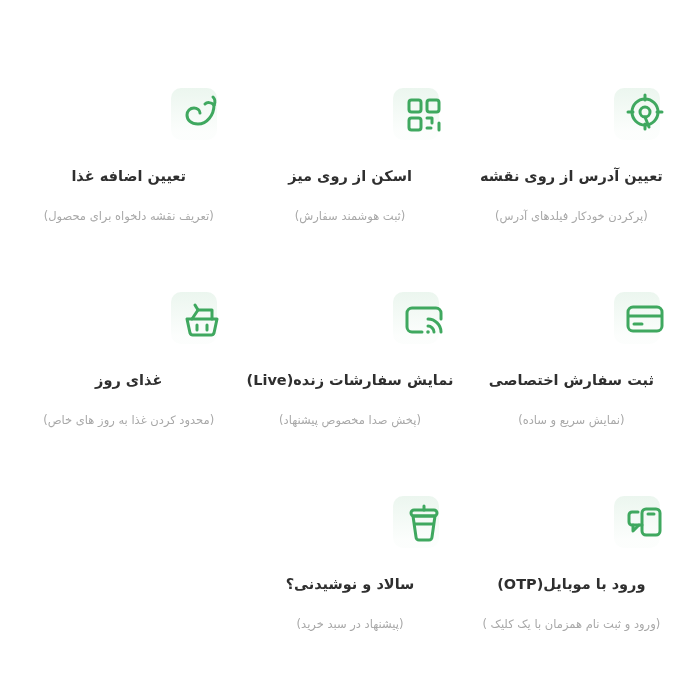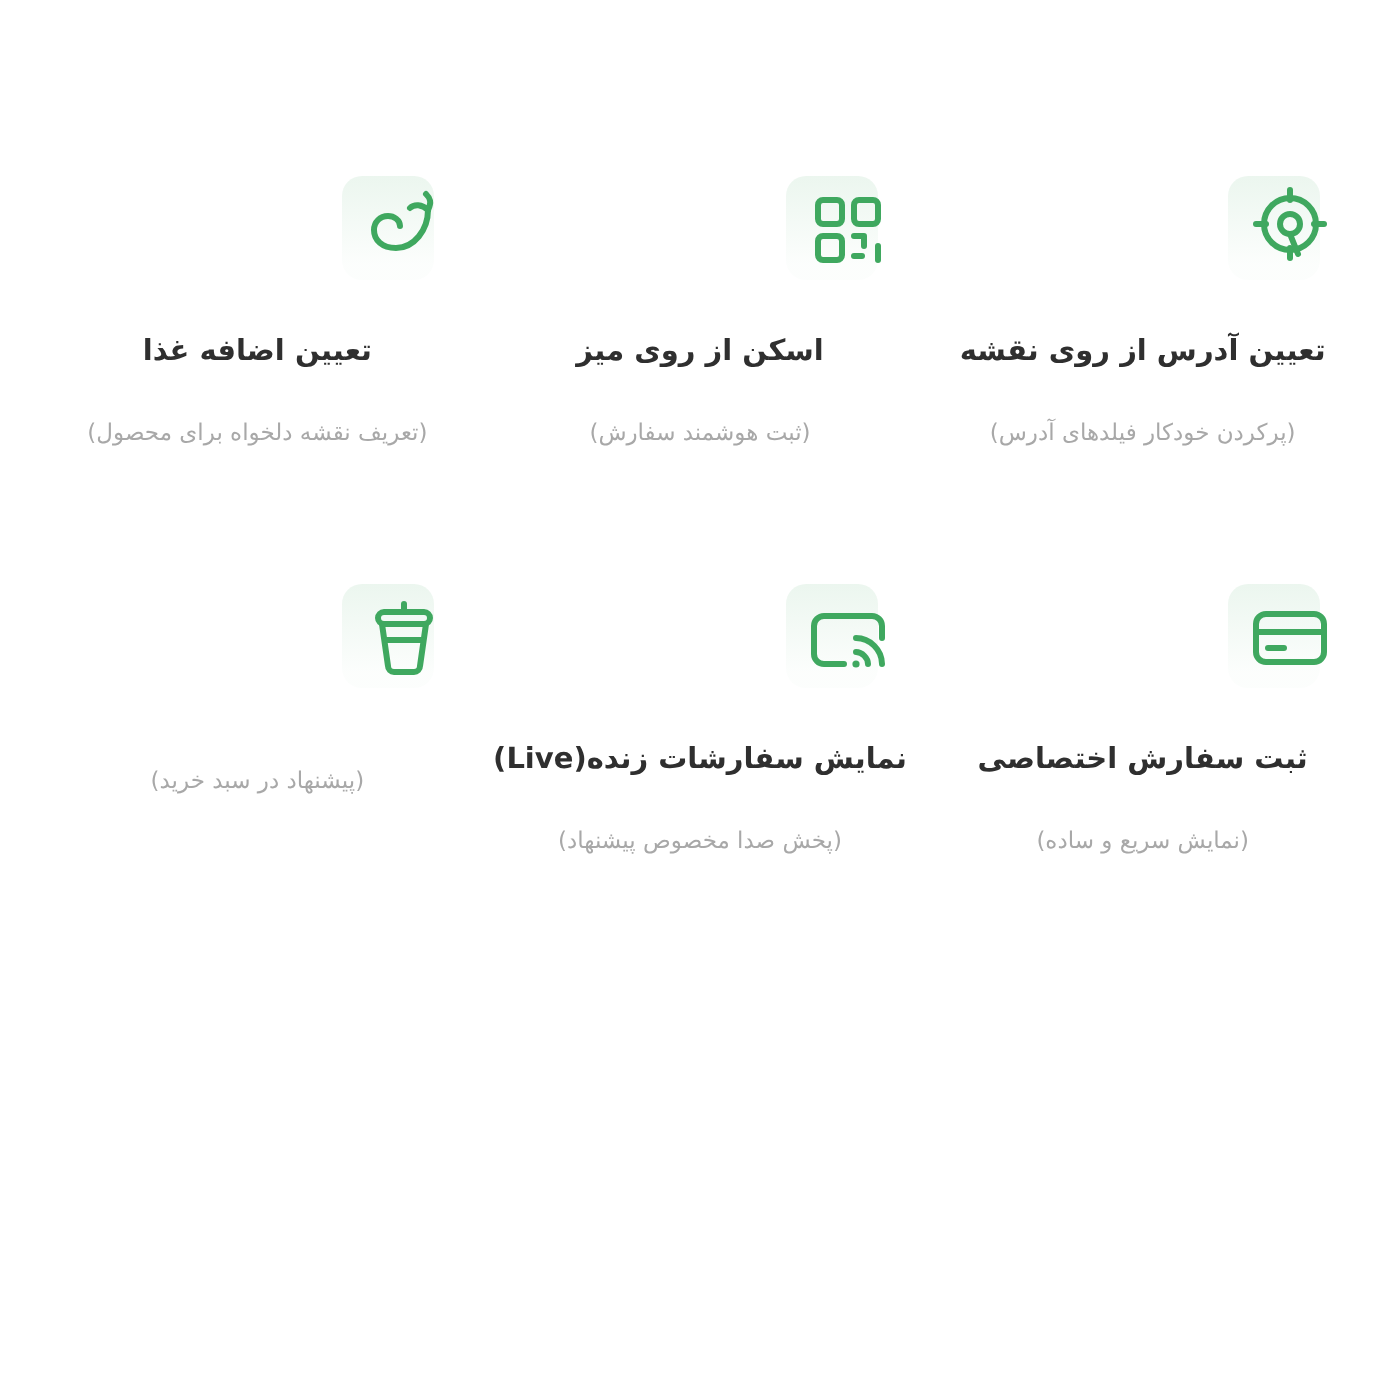--- a/index.html
+++ b/index.html
@@ -143,28 +143,56 @@
         <path d="M45 28 v-6 a5 5 0 0 0 -5 -5 H16 a5 5 0 0 0 -5 5 v14 a5 5 0 0 0 5 5 h10" stroke="#3fa85f" stroke-width="3" fill="none" stroke-linecap="round"></path>
         <path d="M45 41 c0 -7 -6 -13 -13 -13" stroke="#3fa85f" stroke-width="3" fill="none" stroke-linecap="round"></path>
         <path d="M38 41 c0 -3 -3 -6 -6 -6" stroke="#3fa85f" stroke-width="3" fill="none" stroke-linecap="round"></path>
         <circle cx="32" cy="41" r="1.8" fill="#3fa85f"></circle>
       </svg>
     </div>
     <p class="feature-title">نمایش سفارشات زنده(Live)</p>
     <p class="feature-sub">(پخش صدا مخصوص پیشنهاد)</p>
   </div>
 
+  <div class="feature-card">
+    <div class="icon-wrap">
+      <div class="shade"></div>
+      <svg width="56" height="56" viewBox="0 0 56 56" fill="none" xmlns="http://www.w3.org/2000/svg">
+        <path d="M13 28 h30 l-3 14 a3 3 0 0 1 -3 2 H19 a3 3 0 0 1 -3 -2 z" stroke="#3fa85f" stroke-width="3" fill="none" stroke-linejoin="round"></path>
+        <path d="M18 28 l6 -9 h14 v9" stroke="#3fa85f" stroke-width="3" fill="none" stroke-linejoin="round" stroke-linecap="round"></path>
+        <path d="M24 19 l-3 -5" stroke="#3fa85f" stroke-width="3" stroke-linecap="round"></path>
+        <path d="M23 34 v5" stroke="#3fa85f" stroke-width="3" stroke-linecap="round"></path>
+        <path d="M33 34 v5" stroke="#3fa85f" stroke-width="3" stroke-linecap="round"></path>
+      </svg>
+    </div>
+    <p class="feature-title">غذای روز</p>
+    <p class="feature-sub">(محدود کردن غذا به روز های خاص)</p>
+  </div>
 
+  <div class="feature-card">
+    <div class="icon-wrap">
+      <div class="shade"></div>
+      <svg width="56" height="56" viewBox="0 0 56 56" fill="none" xmlns="http://www.w3.org/2000/svg">
+        <rect x="25" y="14" width="18" height="26" rx="4" stroke="#3fa85f" stroke-width="3" fill="none"></rect>
+        <path d="M31 19 h6" stroke="#3fa85f" stroke-width="3" stroke-linecap="round"></path>
+        <path d="M25 30 H15 a3 3 0 0 1 -3 -3 v-7 a3 3 0 0 1 3 -3 h6" stroke="#3fa85f" stroke-width="3" fill="none" stroke-linecap="round"></path>
+        <path d="M16 30 v6 l6 -6" stroke="#3fa85f" stroke-width="3" fill="none" stroke-linejoin="round" stroke-linecap="round"></path>
+      </svg>
+    </div>
+    <p class="feature-title">ورود با موبایل(OTP)</p>
+    <p class="feature-sub">(ورود و ثبت نام همزمان با یک کلیک )</p>
+  </div>
 
   <div class="feature-card">
     <div class="icon-wrap">
       <div class="shade"></div>
       <svg width="56" height="56" viewBox="0 0 56 56" fill="none" xmlns="http://www.w3.org/2000/svg">
         <path d="M17 21 h22 l-3 21 a3 3 0 0 1 -3 3 H23 a3 3 0 0 1 -3 -3 z" stroke="#3fa85f" stroke-width="3" fill="none" stroke-linejoin="round"></path>
         <rect x="15" y="15" width="26" height="6" rx="3" stroke="#3fa85f" stroke-width="3" fill="none"></rect>
         <path d="M28 11 v4" stroke="#3fa85f" stroke-width="3" stroke-linecap="round"></path>
         <path d="M19 29 h18" stroke="#3fa85f" stroke-width="3" stroke-linecap="round"></path>
       </svg>
     </div>
+    <p class="feature-title">سالاد و نوشیدنی؟</p>
     <p class="feature-sub">(پیشنهاد در سبد خرید)</p>
   </div>
 
 </div>
 
 </body></html>

